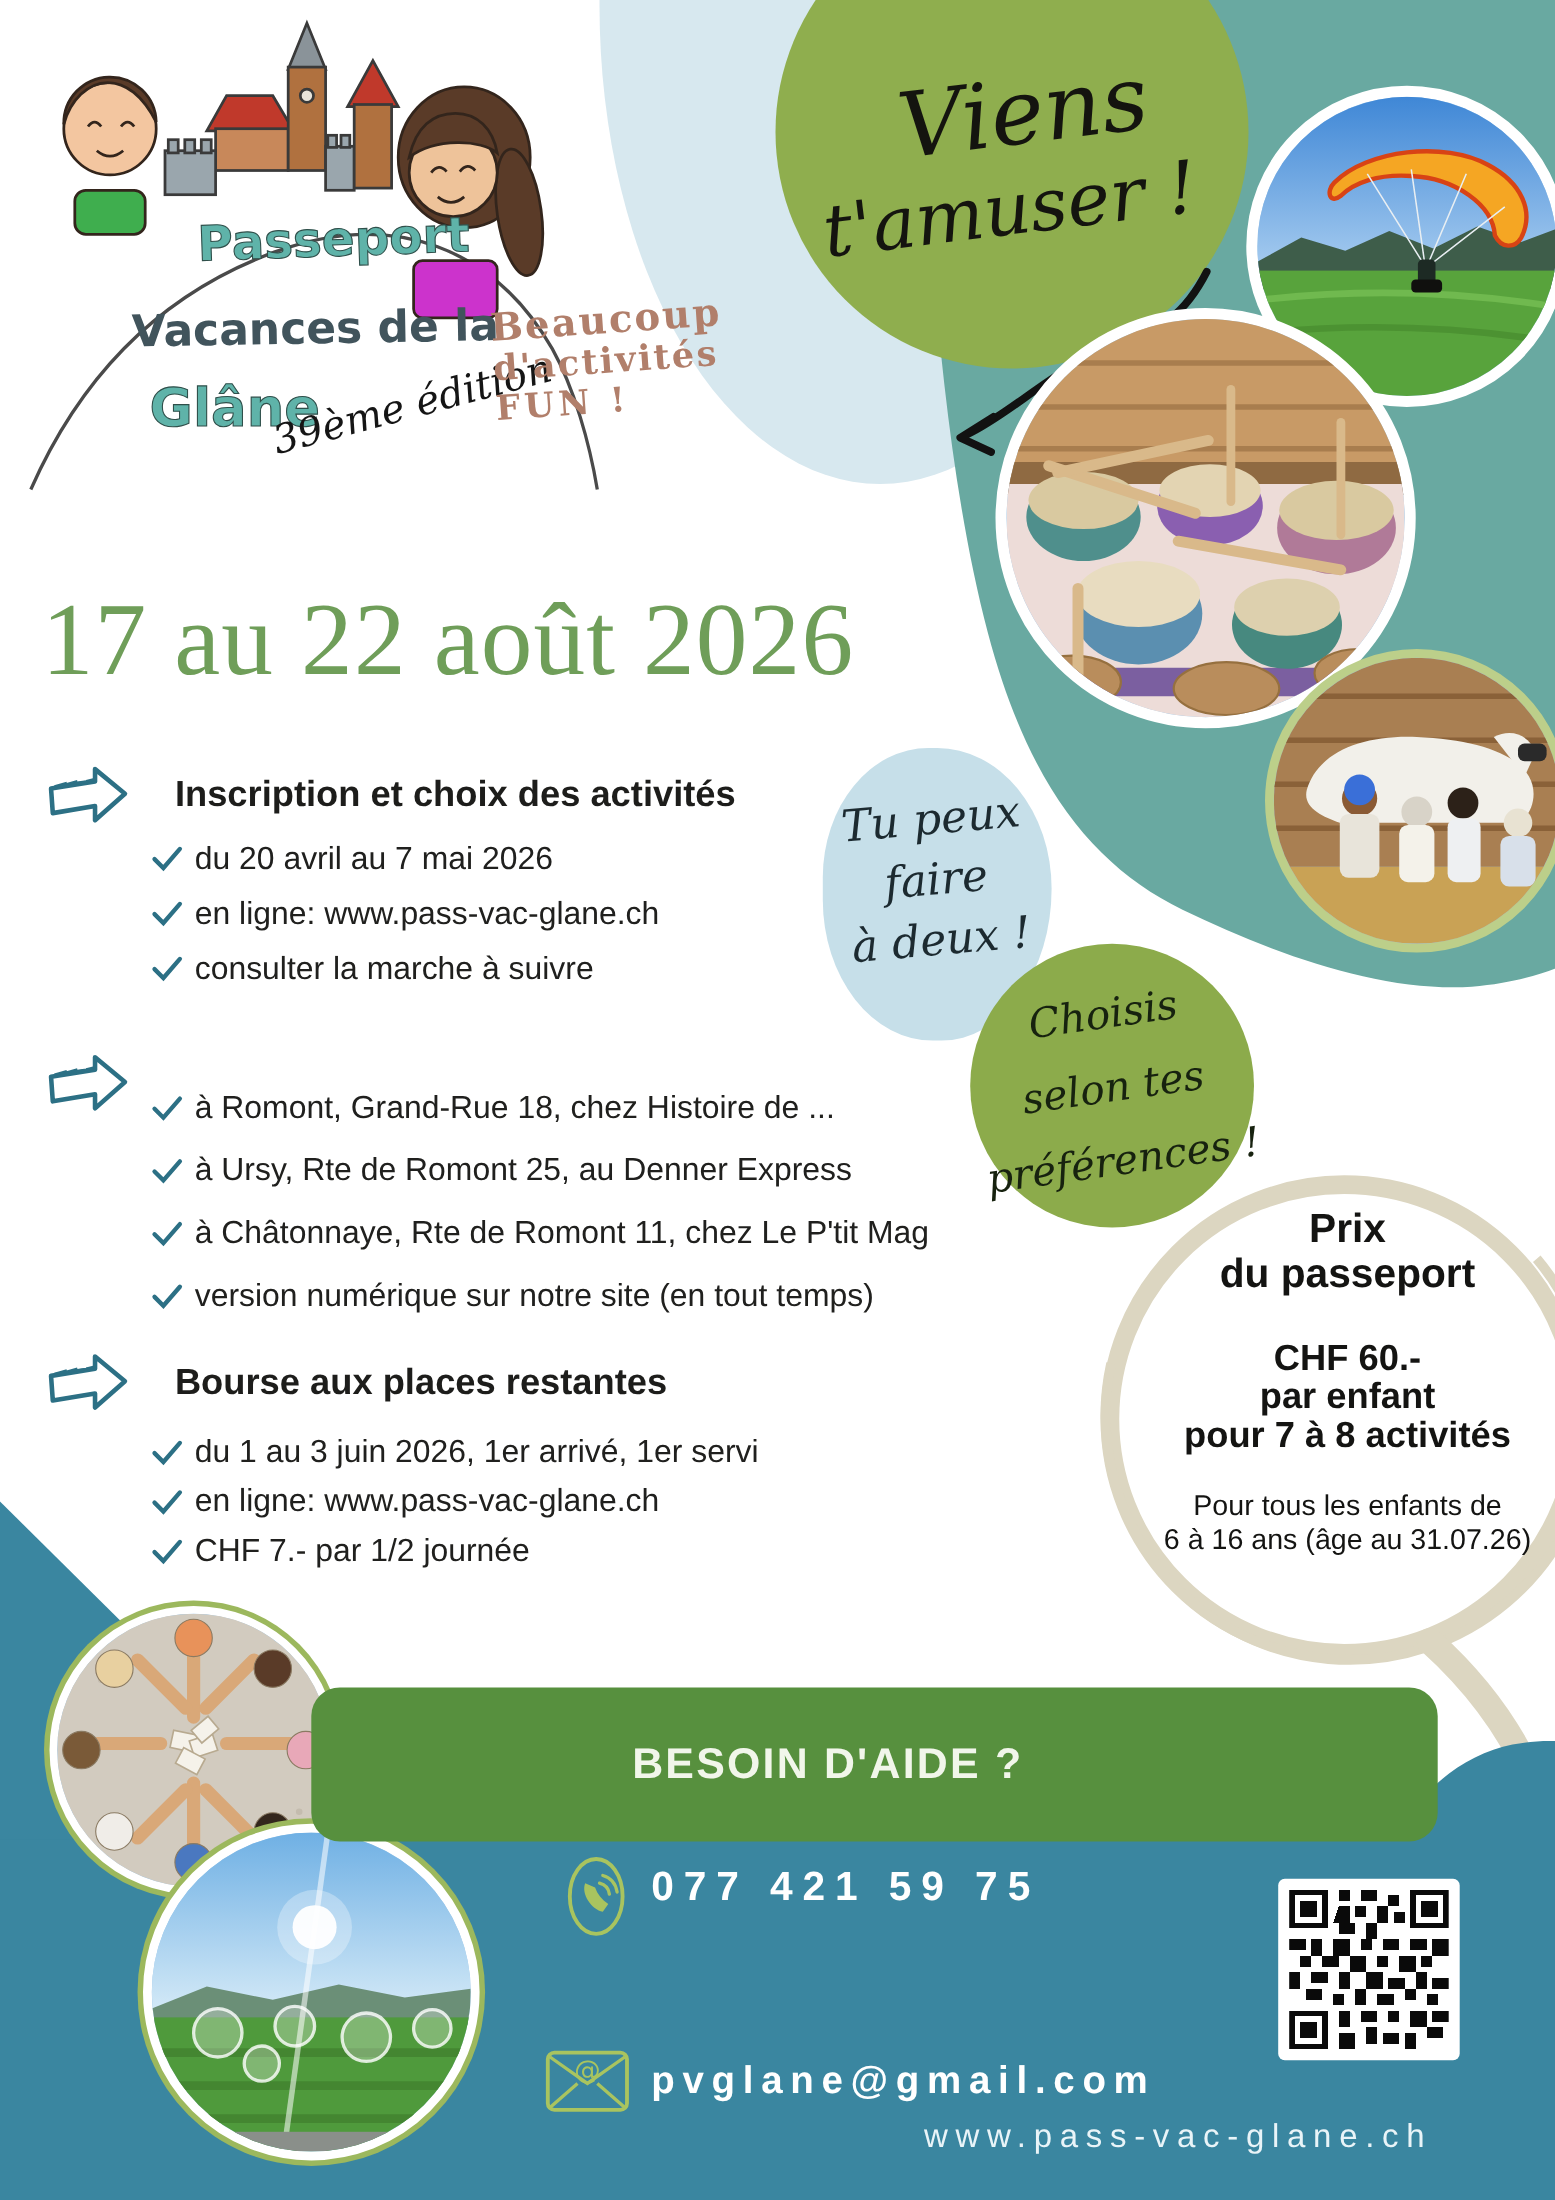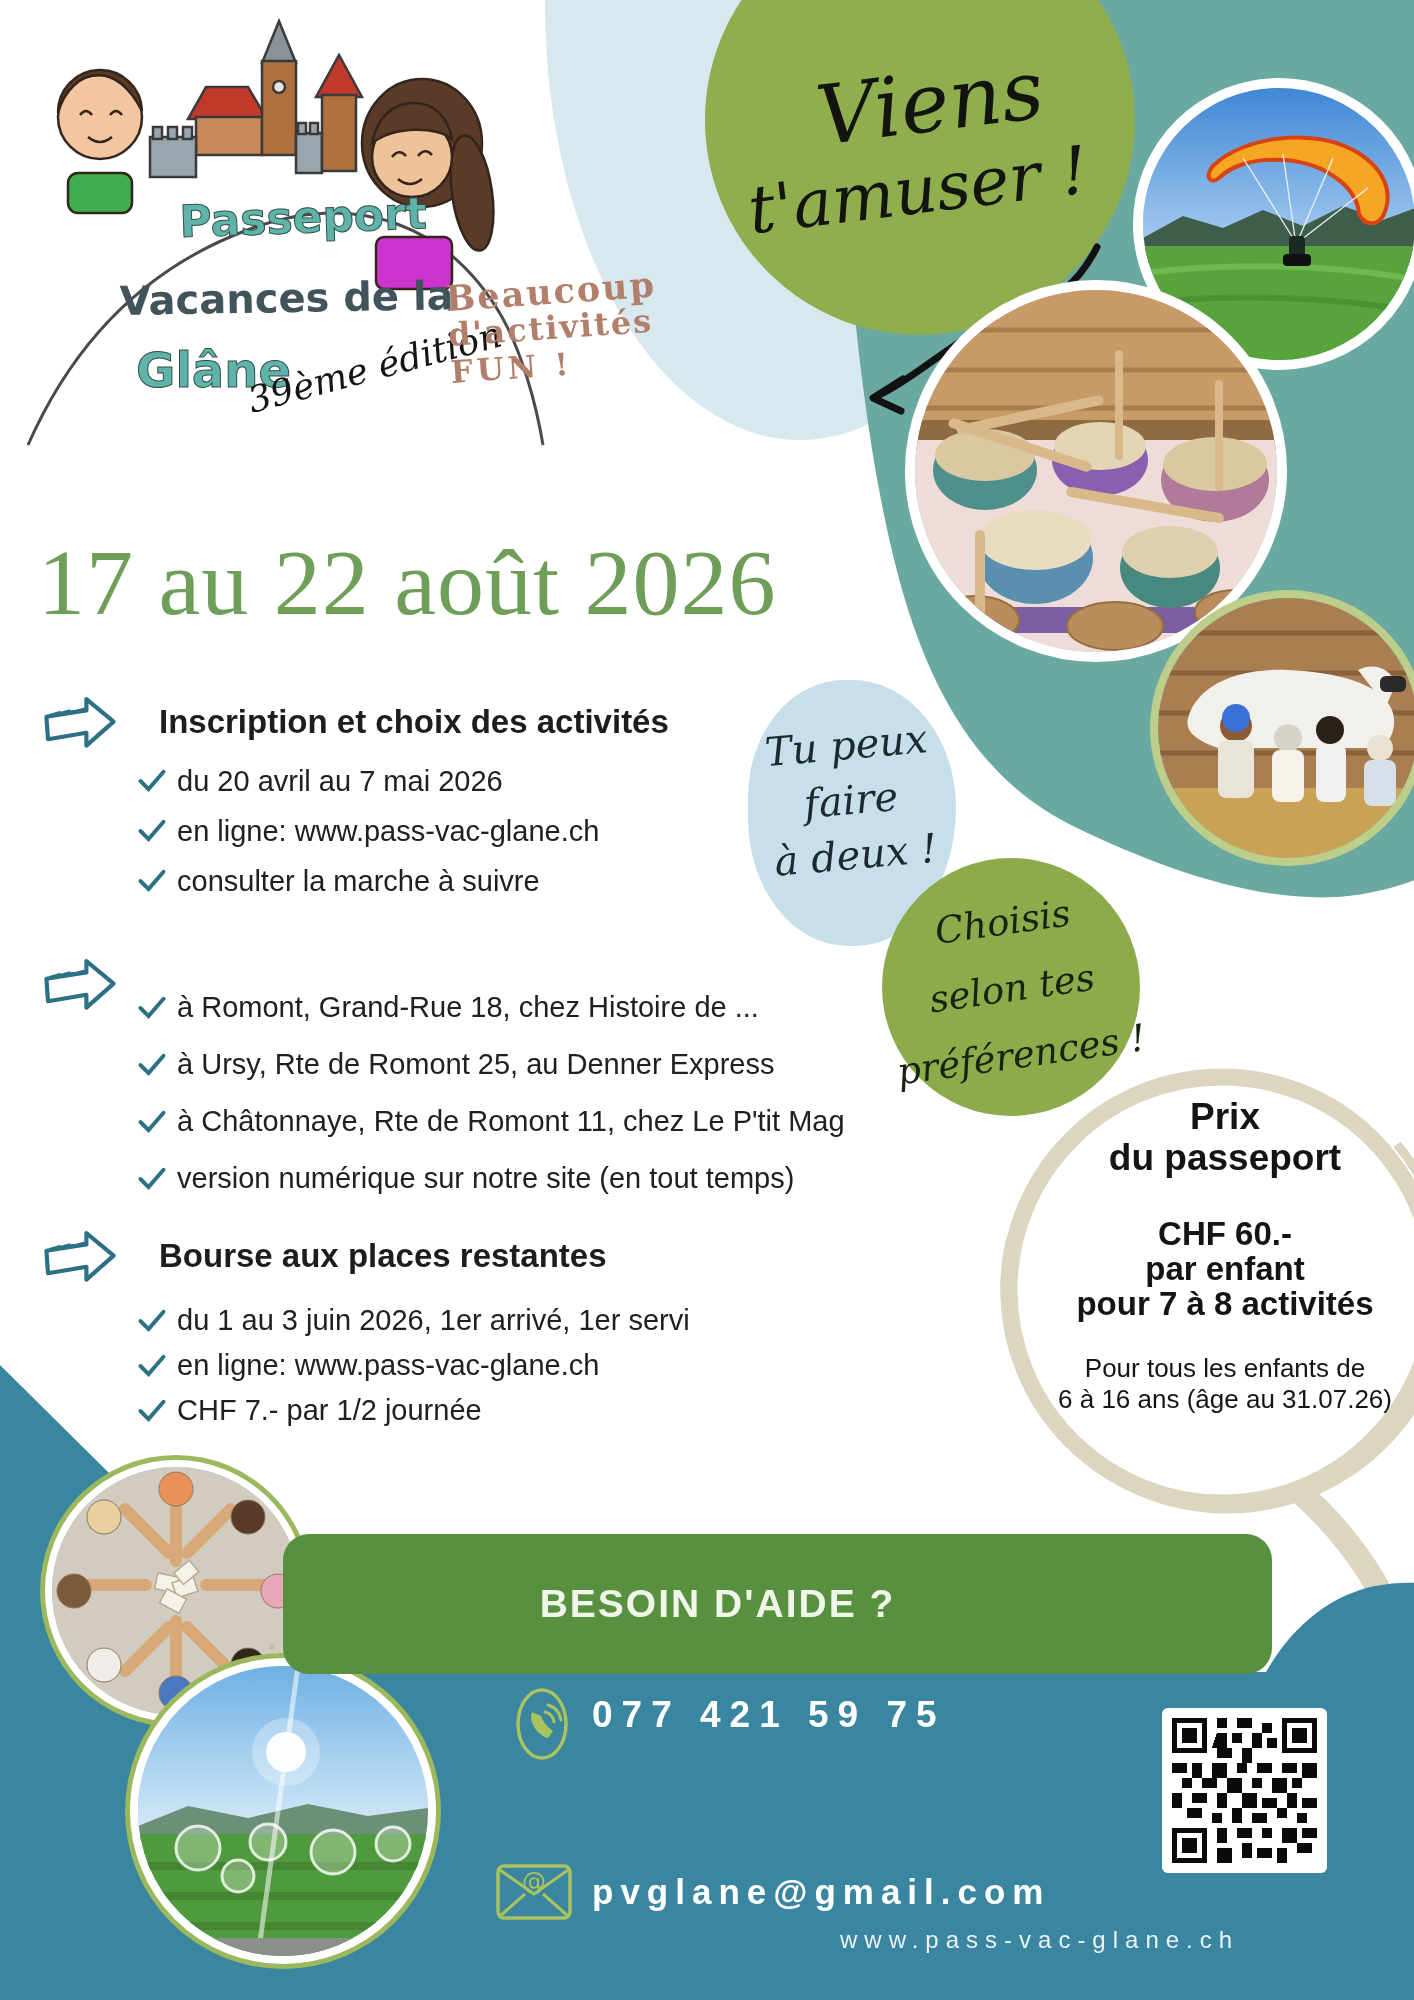--- a/index.html
+++ b/index.html
@@ -42,27 +42,27 @@
                font-family:"DejaVu Serif",serif;font-style:italic;font-size:37px;line-height:67px;color:#17220f;}
 
   
   .pricing{left:1032px;top:1096px;width:386px;text-align:center;color:#141412;}
   .pr-t{font-size:37px;font-weight:bold;line-height:41px;}
   .pr-p{font-size:33px;font-weight:bold;line-height:35px;}
   .pr-e{font-size:26px;line-height:31px;}
 
   
   .help-bar{left:283px;top:1534px;width:989px;height:140px;background:#57903e;border-radius:26px;
-            display:flex;align-items:center;justify-content:center;}
+            display:flex;align-items:center;justify-content:center;padding-left:35px;}
   .help-bar span{font-size:39px;font-weight:bold;color:#f1f6ea;letter-spacing:2px;margin-right:120px;}
   .phone-txt{left:592px;top:1694px;font-size:37px;font-weight:bold;color:#ffffff;letter-spacing:9px;white-space:nowrap;}
   .perm{left:608px;top:1756px;color:#16323f;letter-spacing:4px;font-size:21px;line-height:29px;white-space:nowrap;}
   .perm .pl{font-weight:bold;letter-spacing:5px;}
   .email-txt{left:592px;top:1872px;font-size:35px;font-weight:bold;color:#ffffff;letter-spacing:7px;white-space:nowrap;}
-  .site-txt{left:840px;top:1926px;font-size:24px;color:#e9f4f8;letter-spacing:7px;white-space:nowrap;}
+  .site-txt{left:840px;top:1926px;font-size:30px;color:#e9f4f8;letter-spacing:7px;white-space:nowrap;}
   .qr-box{left:1162px;top:1708px;width:165px;height:165px;background:#ffffff;border-radius:6px;padding:10px;box-sizing:border-box;}
 
   
   .photo{border-radius:50%;overflow:hidden;background:#9ec7e8;}
   .ph-para{left:1133px;top:78px;width:272px;height:272px;border:10px solid #ffffff;}
   .ph-drum{left:905px;top:280px;width:362px;height:362px;border:10px solid #ffffff;}
   .ph-horse{left:1150px;top:590px;width:260px;height:260px;border:8px solid #bccf8a;}
   .ph-kids{left:45px;top:1460px;width:248px;height:248px;border:7px solid #ffffff;box-shadow:0 0 0 5px #9cb85d;}
   .ph-bubble{left:130px;top:1658px;width:290px;height:290px;border:8px solid #ffffff;box-shadow:0 0 0 5px #9cb85d;}
 </style>

